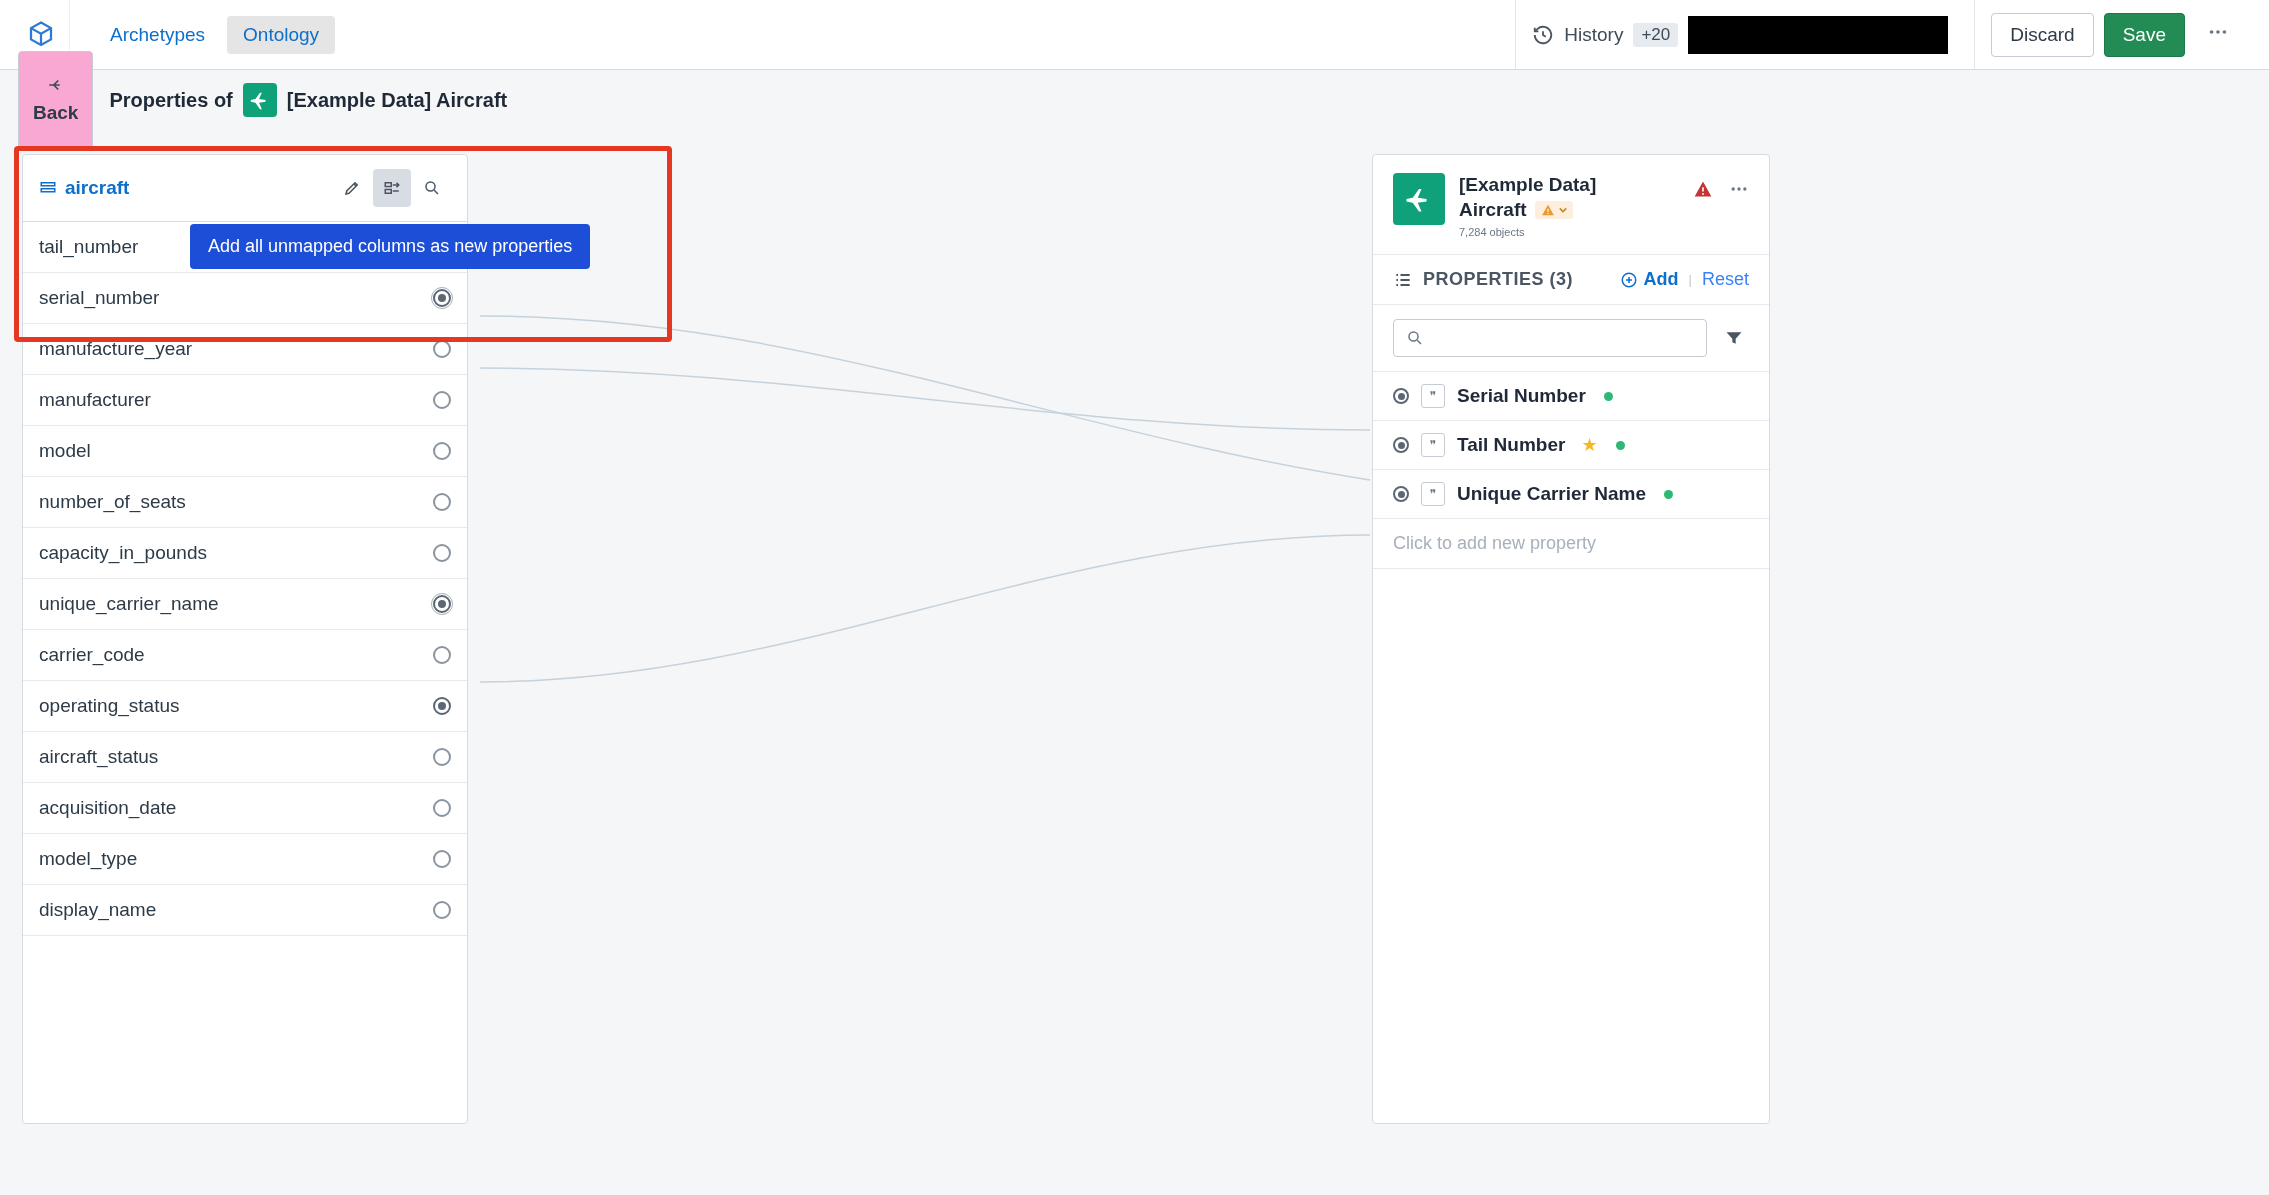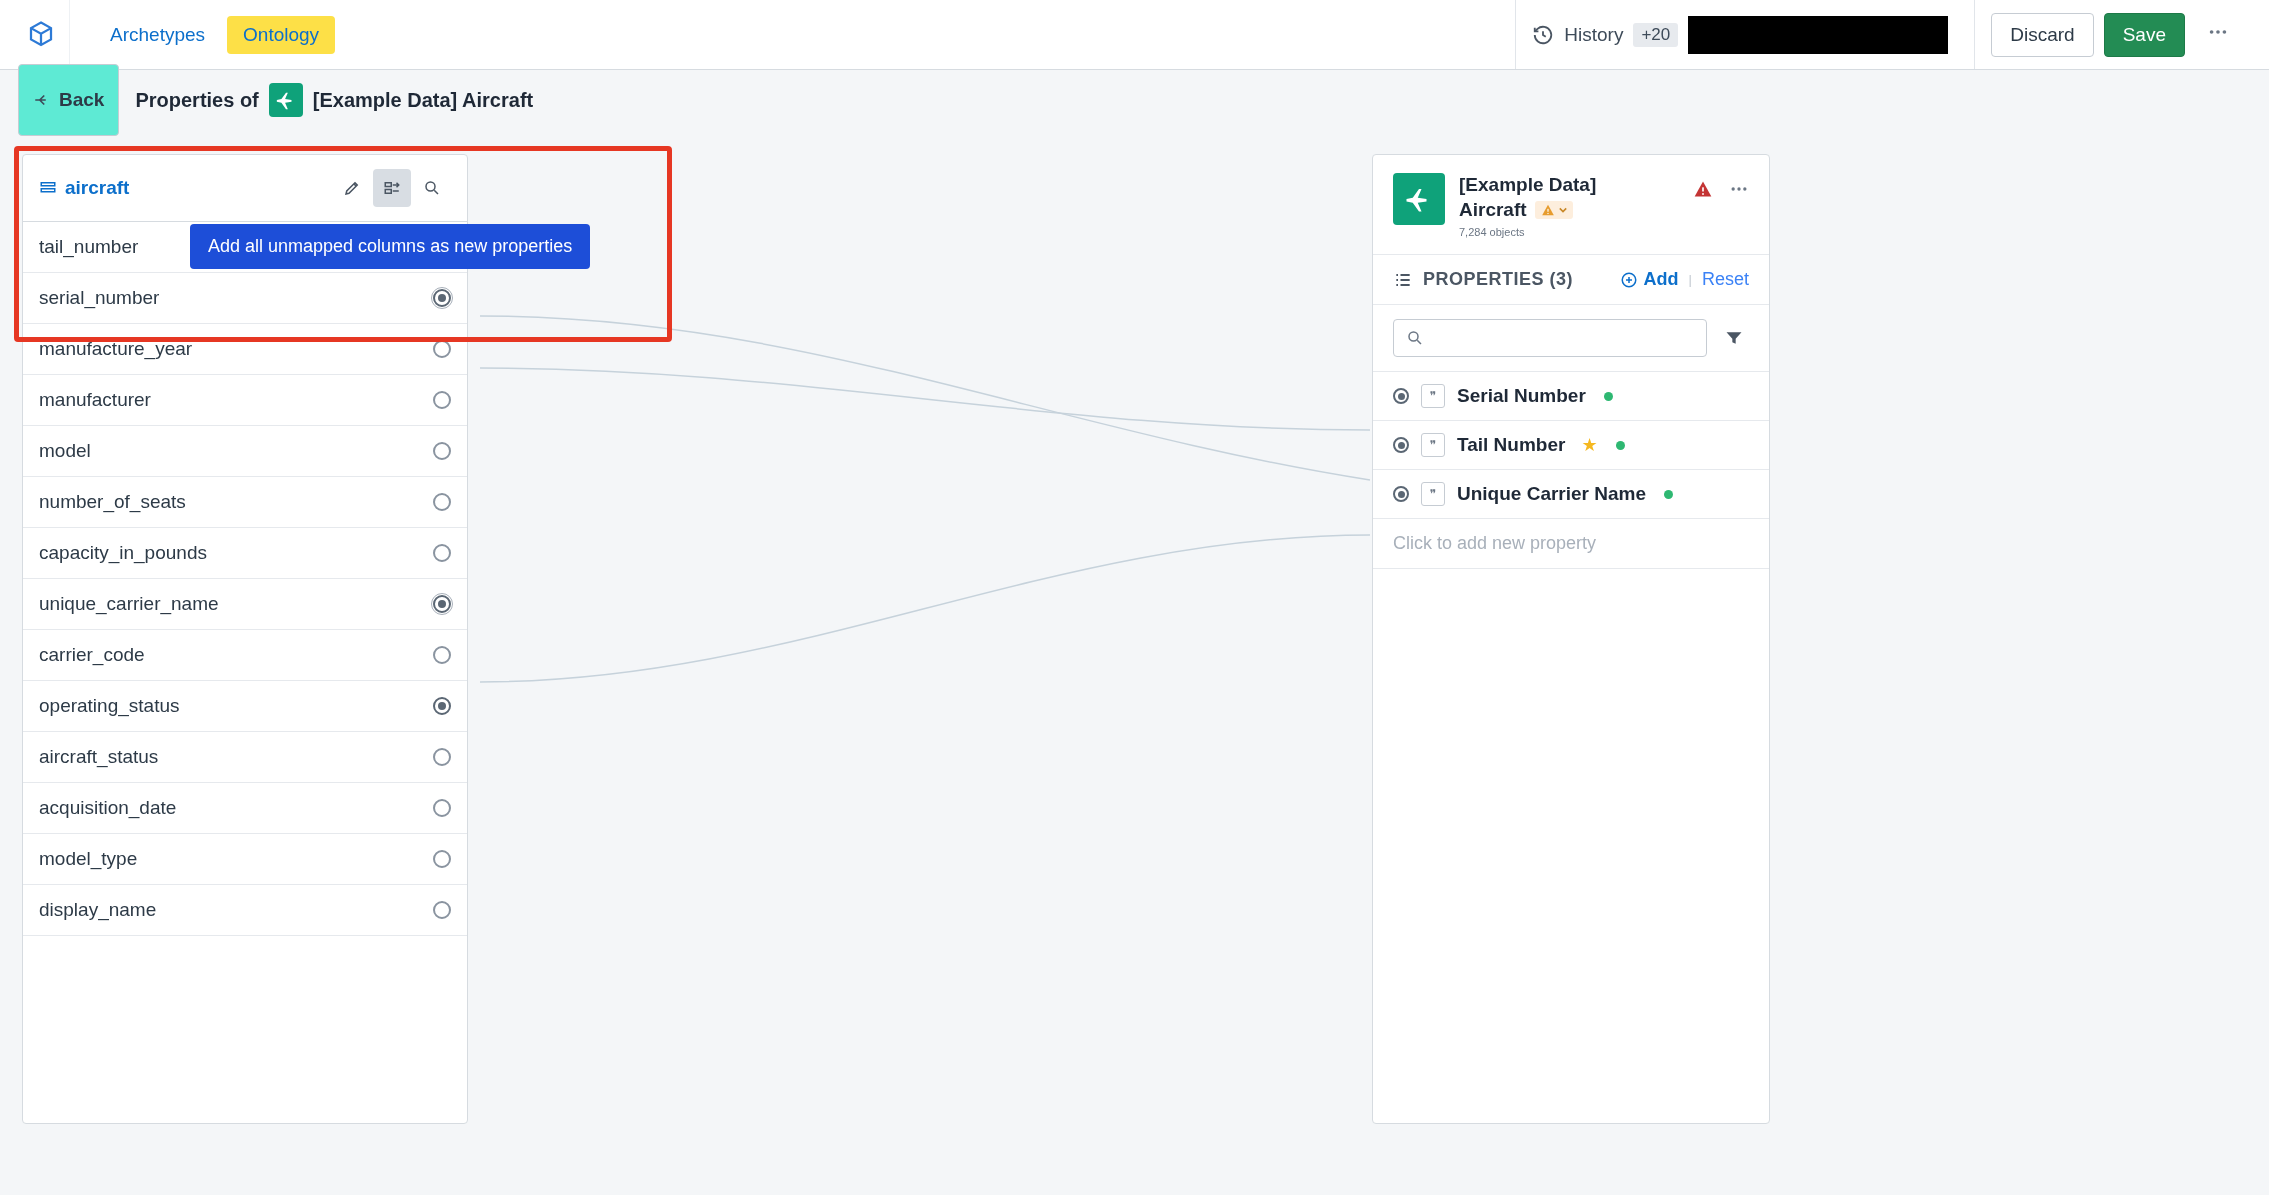--- a/index.html
+++ b/index.html
@@ -31,21 +31,21 @@
   }
   .tabs { display: flex; gap: 6px; padding: 0 10px; }
   .tab {
     padding: 8px 16px;
     border-radius: 4px;
     font-size: 19px;
     color: #0c6fcb;
     cursor: pointer;
     font-weight: 500;
   }
-  .tab.active { background: #fde047; }
+  .tab.active { background: #e5e5e5; }
   .topbar-spacer { flex: 1; }
   .topbar-right {
     display: flex;
     align-items: center;
     gap: 10px;
     height: 100%;
   }
   .top-section {
     display: flex;
     align-items: center;
@@ -92,26 +92,27 @@
     gap: 16px;
     padding: 12px 18px;
     height: 60px;
   }
   .back-btn {
     display: inline-flex;
     align-items: center;
     gap: 8px;
     padding: 24px 14px;
     border: 1px solid #c6ccd3;
-    background: #5eead4;
+    background: #f9a8d4;
     border-radius: 4px;
     font-size: 19px;
     color: #2d3a47;
     font-weight: 600;
     cursor: pointer;
+    flex-direction: column;
   }
   .breadcrumb {
     display: flex;
     align-items: center;
     gap: 10px;
     font-size: 20px;
     font-weight: 700;
     color: #1f2937;
   }
   .plane-badge {

